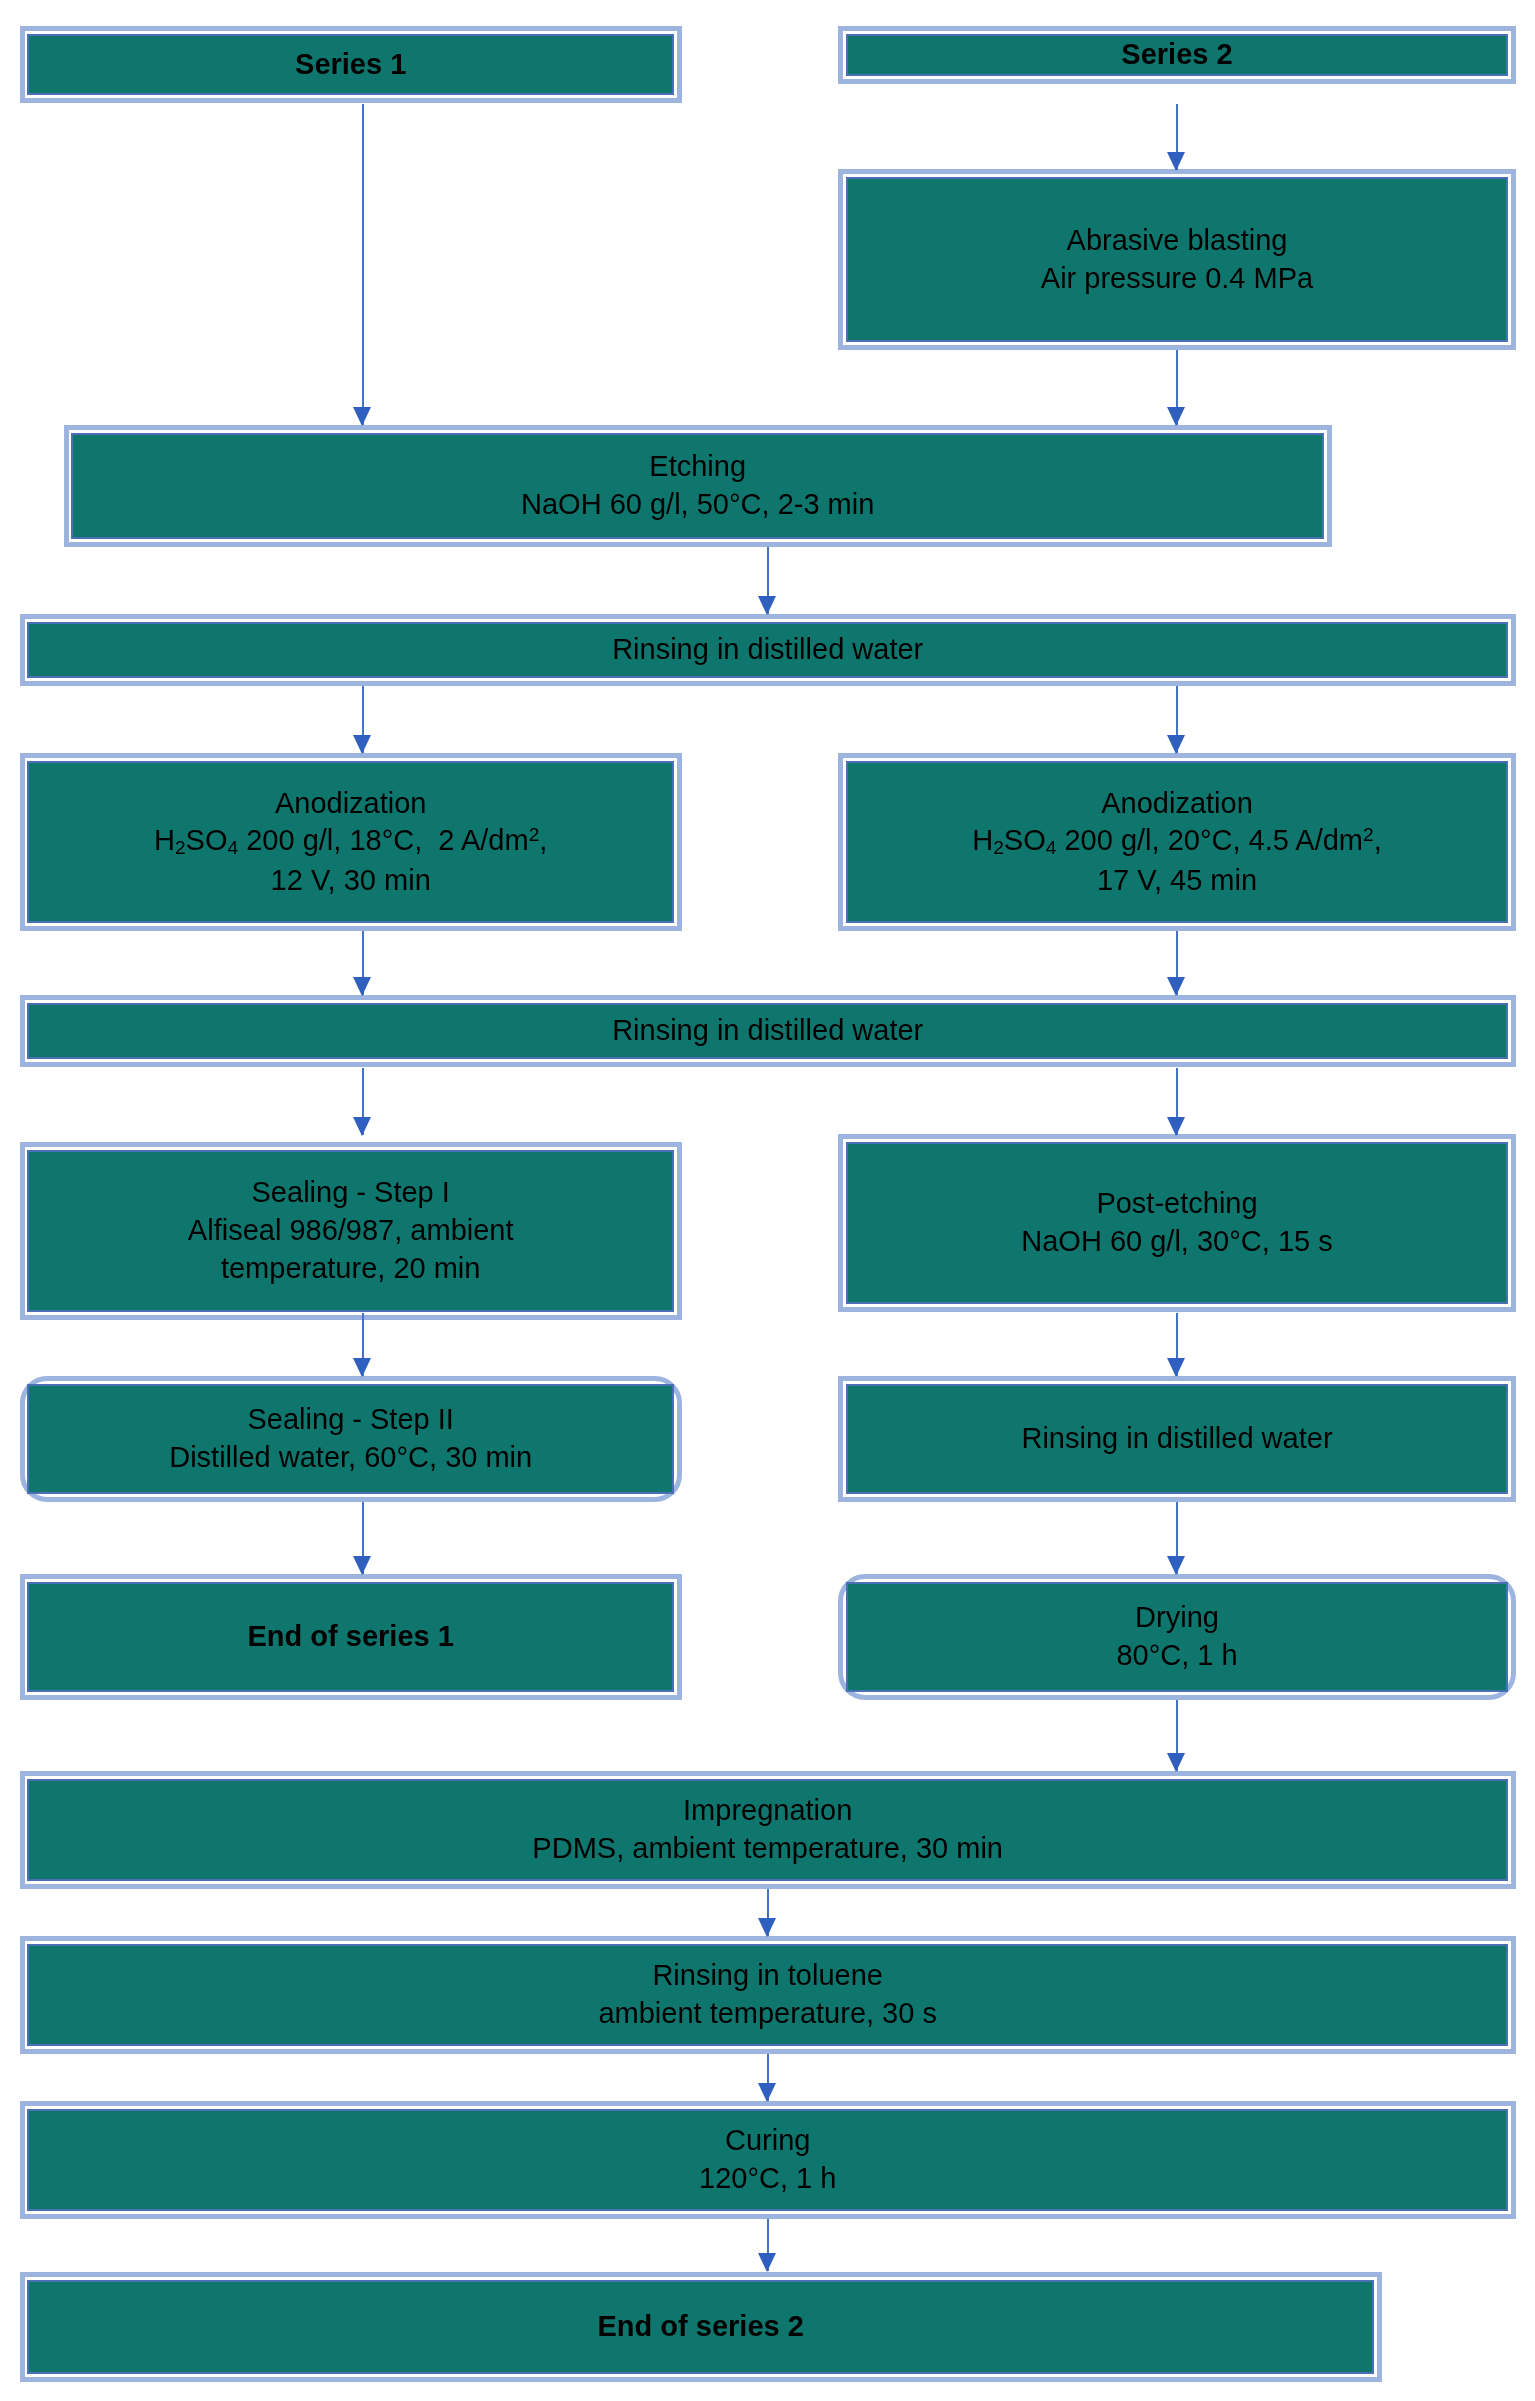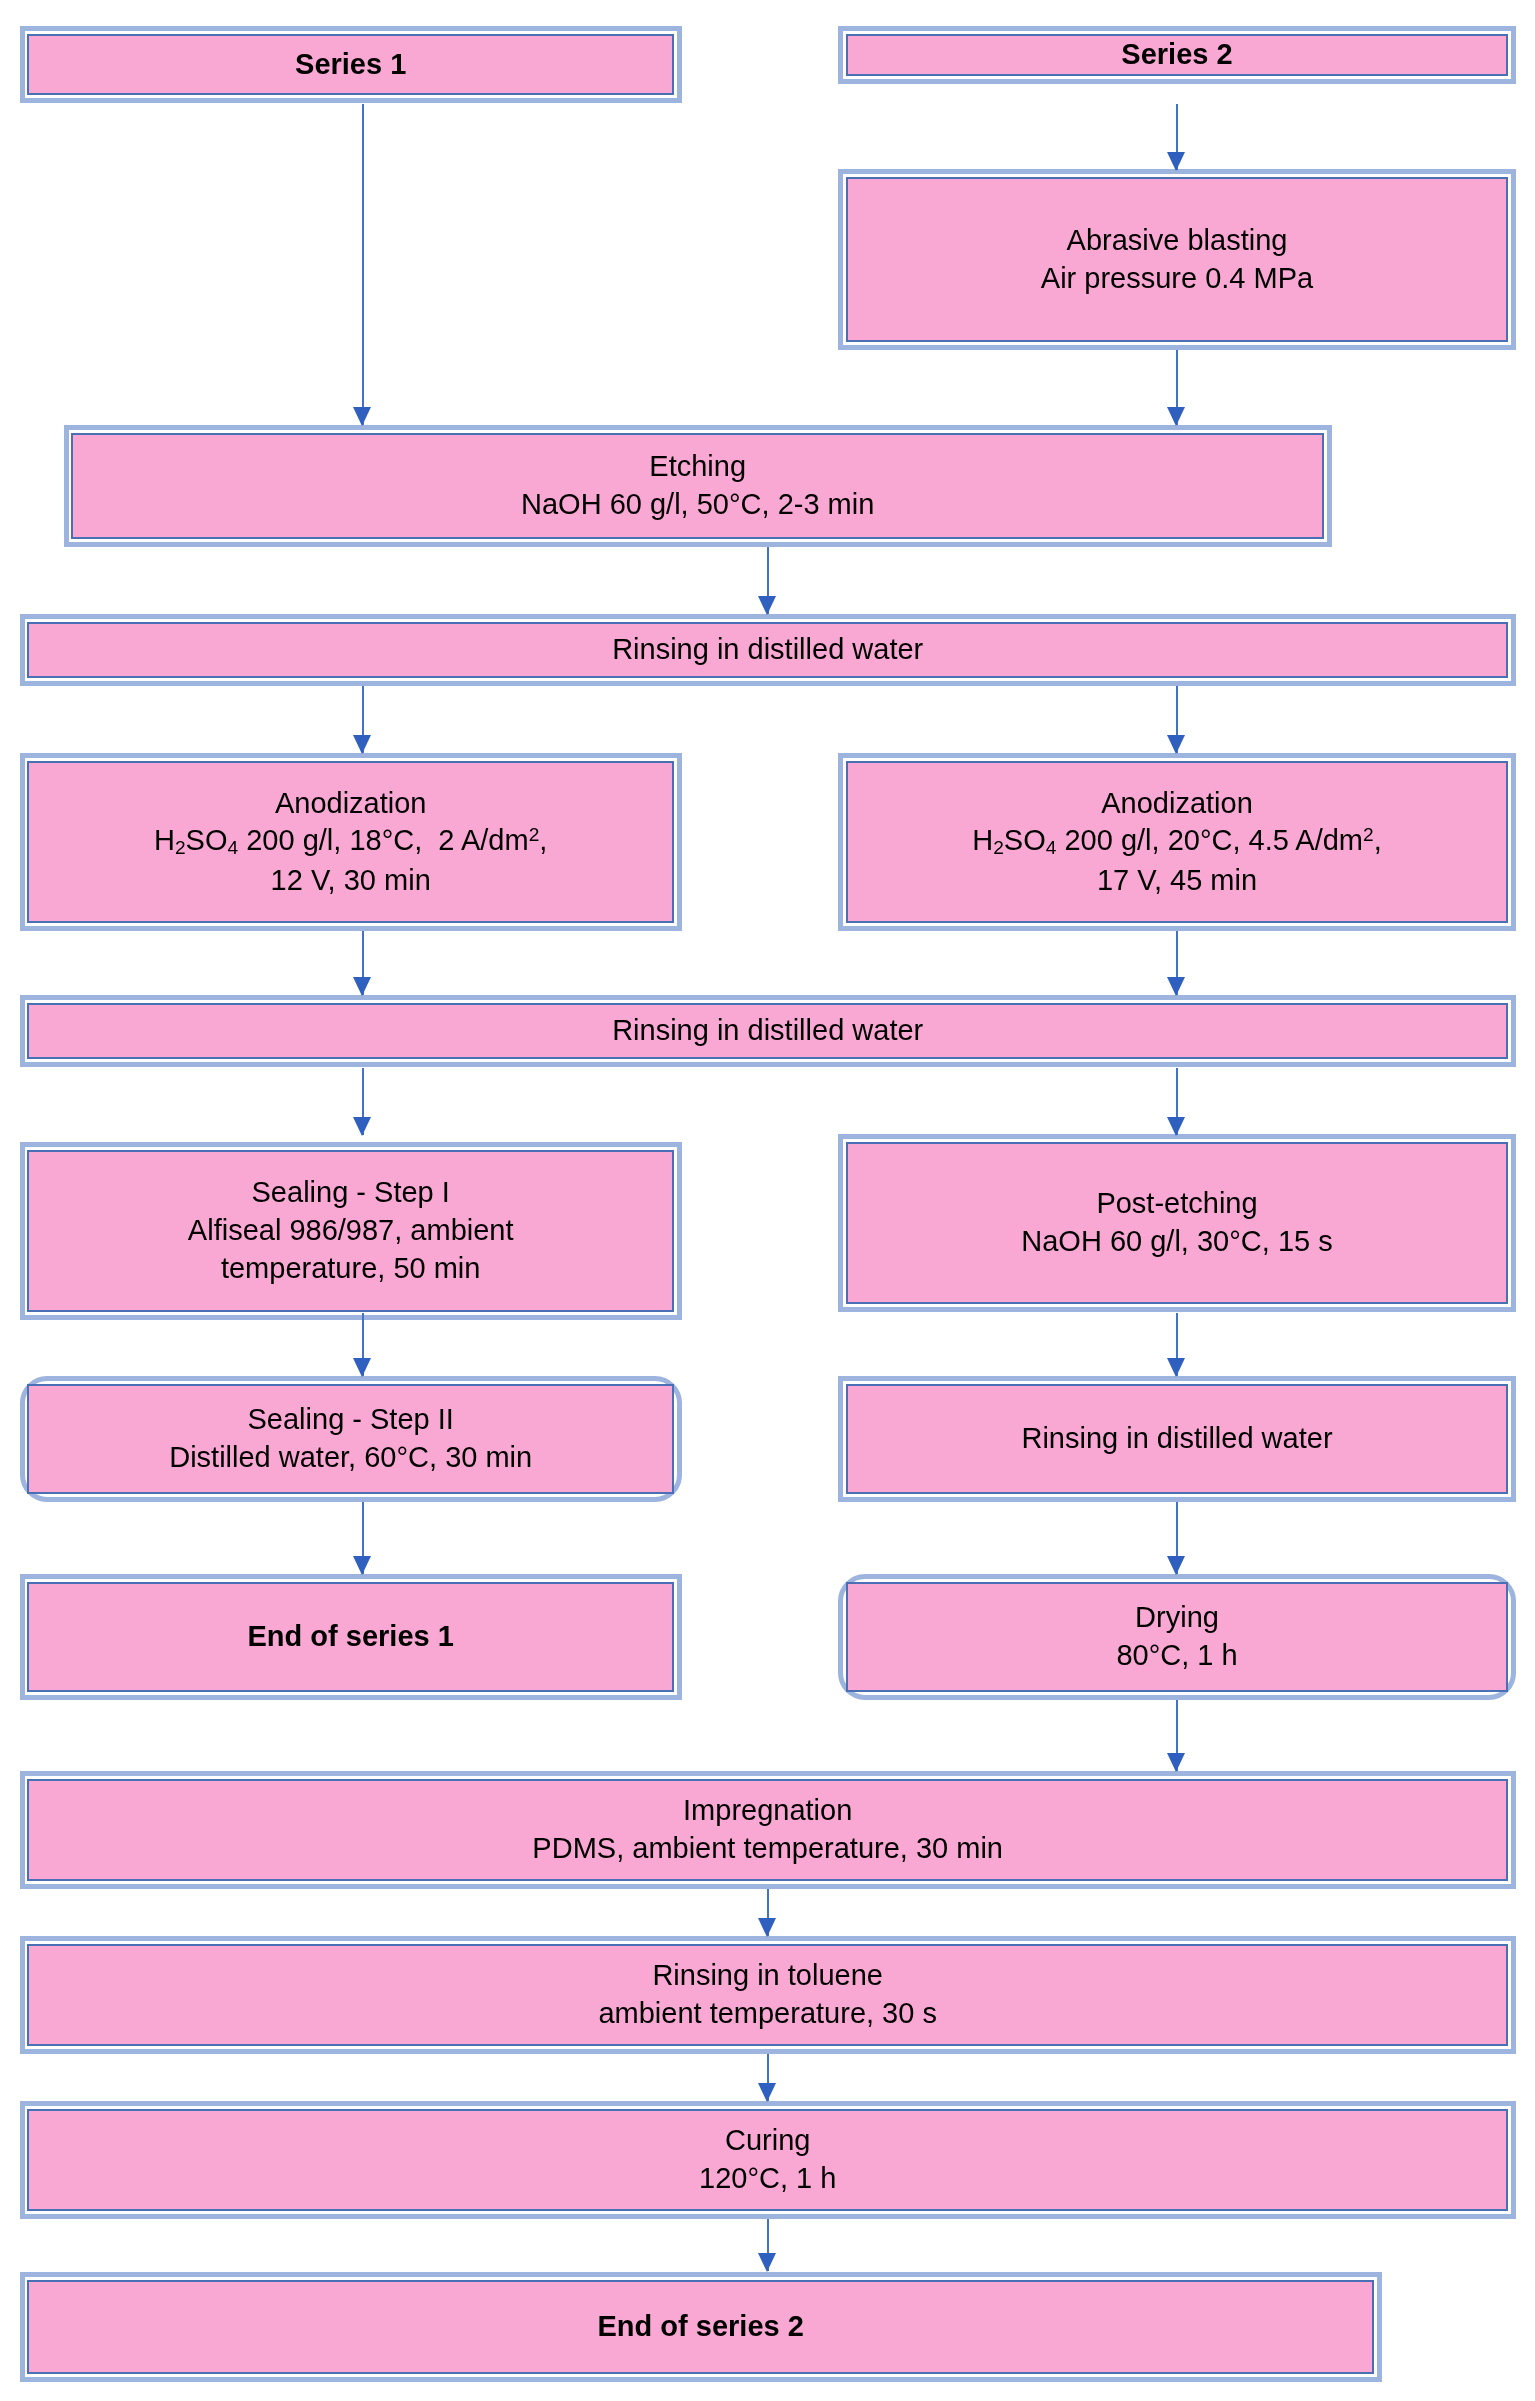--- a/index.html
+++ b/index.html
@@ -25,21 +25,21 @@
     box-sizing: border-box;
     background: #ffffff;
     border: 5.9px solid #9db4de;
     padding: 2.6px;
   }
   .node .inner {
     box-sizing: border-box;
     width: 100%;
     height: 100%;
     border: 2px solid #4a6fb5;
-    background: #f9a8d4;
+    background: #0f766e;
     display: flex;
     flex-direction: column;
     align-items: center;
     justify-content: center;
     text-align: center;
   }
   .node .line {
     display: block;
     color: #000000;
     font-size: 29px;
@@ -135,21 +135,21 @@
   <div class="node" style="left:19.7px; top:995px; width:1496px; height:72px;">
     <div class="inner">
       <span class="line">Rinsing in distilled water</span>
     </div>
   </div>
 
   <div class="node" style="left:19.7px; top:1142px; width:662px; height:178px;">
     <div class="inner">
       <span class="line">Sealing -  Step I</span>
       <span class="line">Alfiseal 986/987, ambient</span>
-      <span class="line">temperature, 50 min</span>
+      <span class="line">temperature, 20 min</span>
     </div>
   </div>
 
   <div class="node" style="left:838px; top:1134px; width:678px; height:178px;">
     <div class="inner">
       <span class="line">Post-etching</span>
       <span class="line">NaOH 60 g/l, 30°C, 15 s</span>
     </div>
   </div>
 

